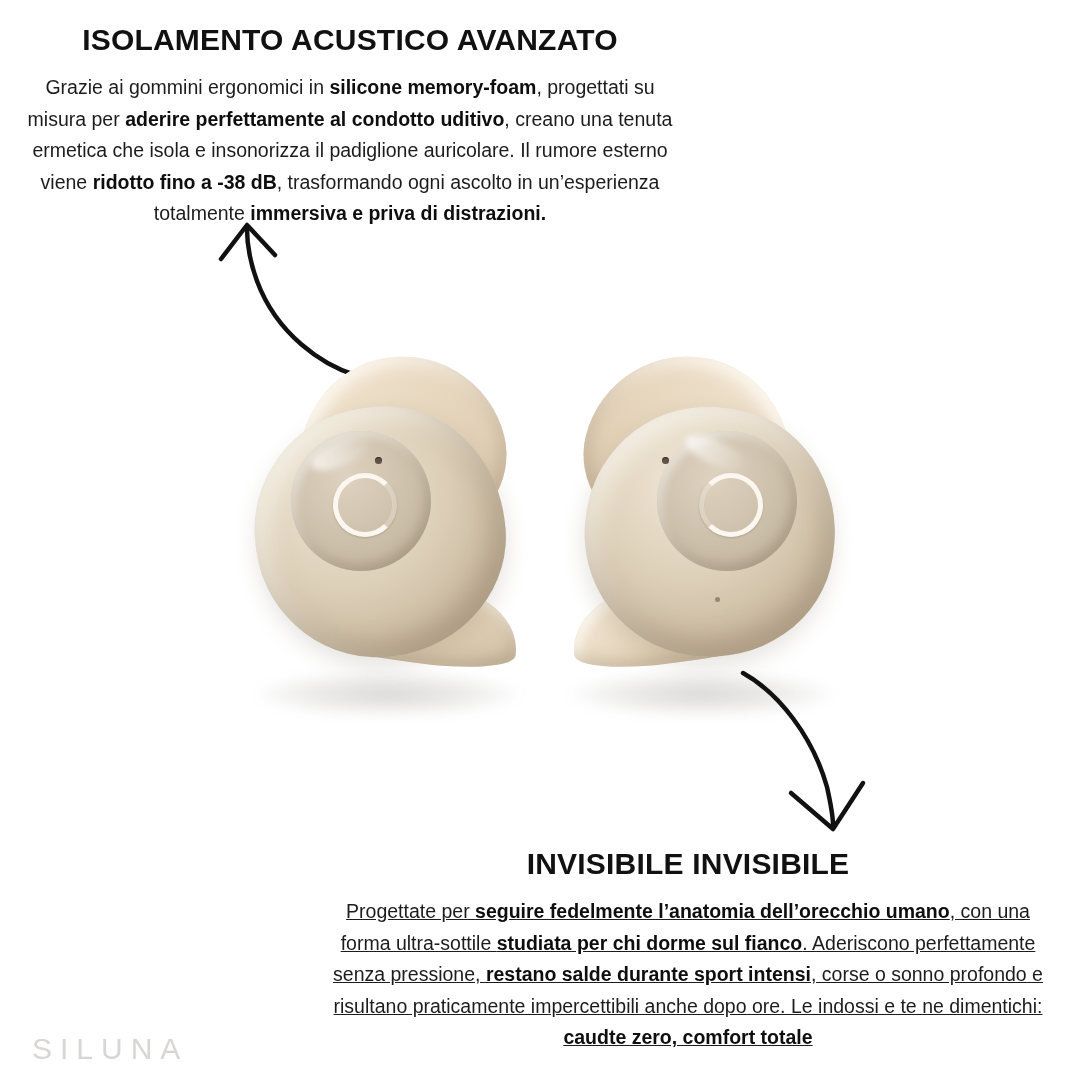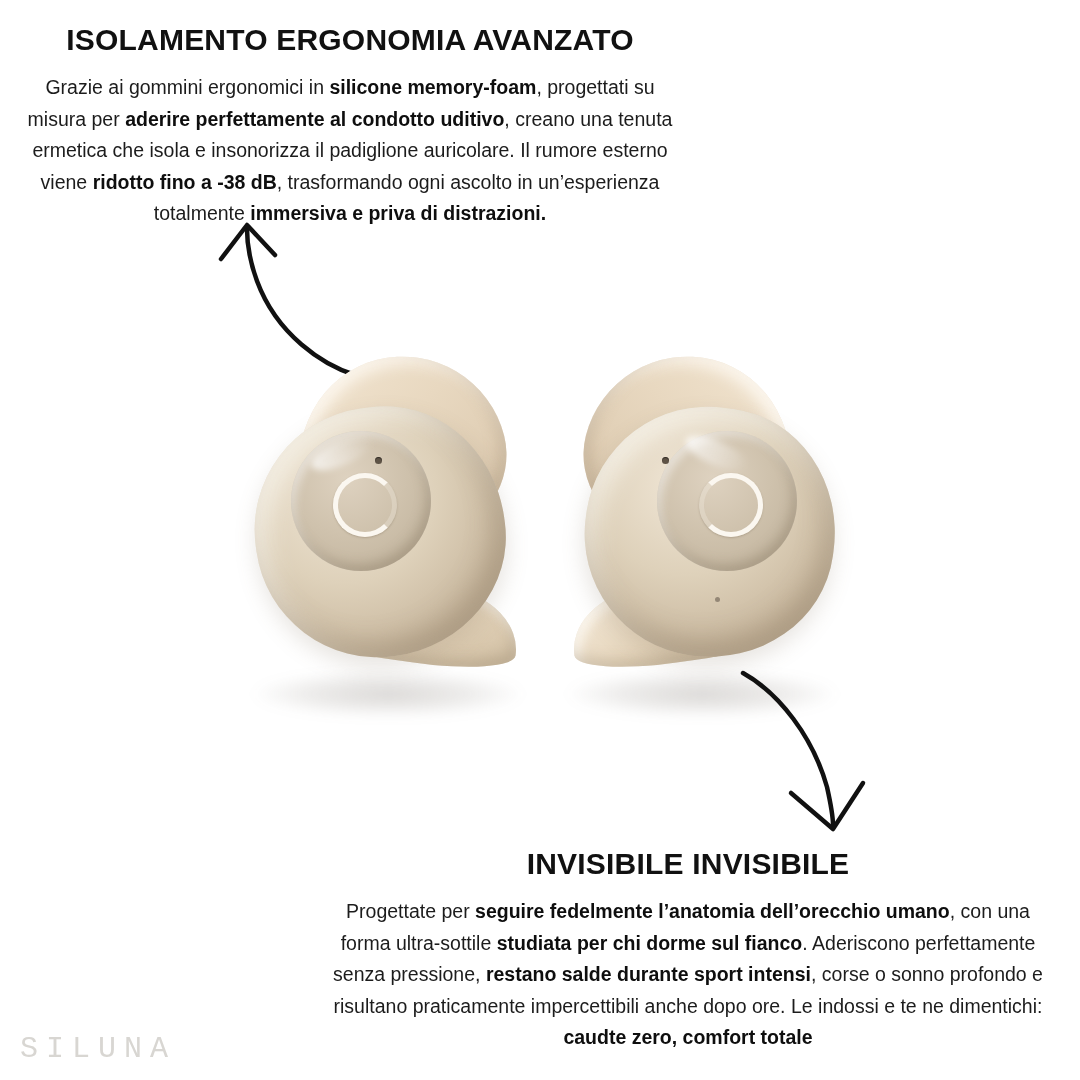--- a/index.html
+++ b/index.html
@@ -59,20 +59,21 @@
     padding: 0 21px;
   }
 
   #bottom-block {
     left: 318px;
     top: 846px;
     width: 740px;
   }
   #bottom-block .body-text {
     padding: 0 6px;
+    text-decoration: underline;
   }
 
   
   .arrow-svg {
     position: absolute;
     overflow: visible;
   }
   #arrow-top {
     left: 205px;
     top: 215px;
@@ -239,36 +240,36 @@
     border-radius: 50%;
     background: linear-gradient(100deg, rgba(255,255,255,0.75), rgba(255,255,255,0));
     filter: blur(3px);
   }
   #bud-left .sheen { left: 86px; top: 96px; transform: rotate(-24deg); }
   #bud-right .sheen { left: 146px; top: 96px; transform: rotate(24deg); }
 
   
   #watermark {
     position: absolute;
-    left: 20px;
+    left: 32px;
     bottom: 14px;
-    font-family: Liberation Mono, monospace;
+    font-family: Liberation Sans, sans-serif;
     font-size: 30px;
     letter-spacing: 8px;
     color: #d8d6d2;
     user-select: none;
   }
 </style>
 </head>
 <body>
 
 <div class="stage">
 
   <div class="block" id="top-block">
-    <h2 class="heading">ISOLAMENTO ERGONOMIA AVANZATO</h2>
+    <h2 class="heading">ISOLAMENTO ACUSTICO AVANZATO</h2>
     <p class="body-text" id="top-paragraph"><span>Grazie ai gommini ergonomici in </span><b>silicone memory-foam</b><span>, progettati su misura per </span><b>aderire perfettamente al condotto uditivo</b><span>, creano una tenuta ermetica che isola e insonorizza il padiglione auricolare. Il rumore esterno viene </span><b>ridotto fino a -38 dB</b><span>, trasformando ogni ascolto in un’esperienza totalmente </span><b>immersiva e priva di distrazioni.</b></p>
   </div>
 
   <svg class="arrow-svg" id="arrow-top" viewBox="0 0 160 170">
     <path d="M150,160 C118,150 72,120 52,66 C44,44 42,26 42,14" fill="none" stroke="#111111" stroke-width="4.5" stroke-linecap="round"></path>
     <path d="M16,44 L42,10 L70,40" fill="none" stroke="#111111" stroke-width="4.5" stroke-linecap="round" stroke-linejoin="round"></path>
   </svg>
 
   <div id="earbuds">
 

